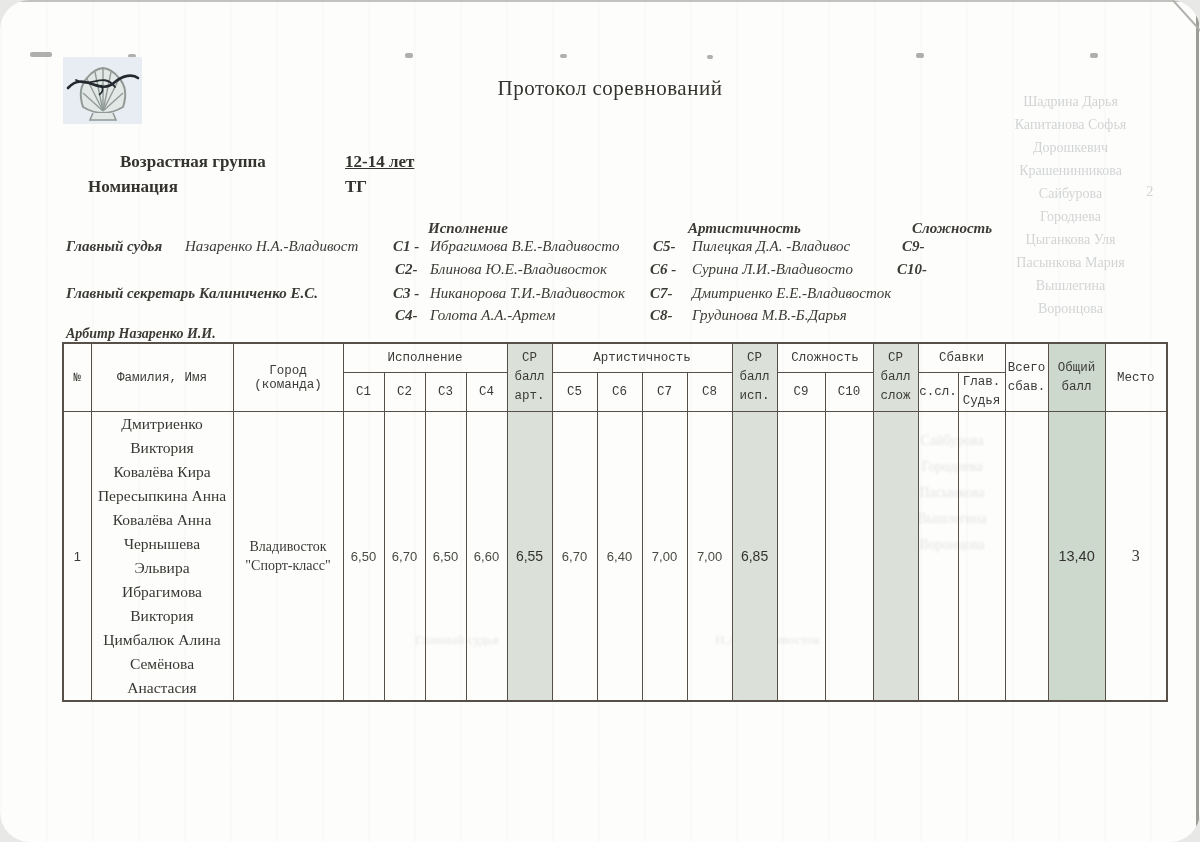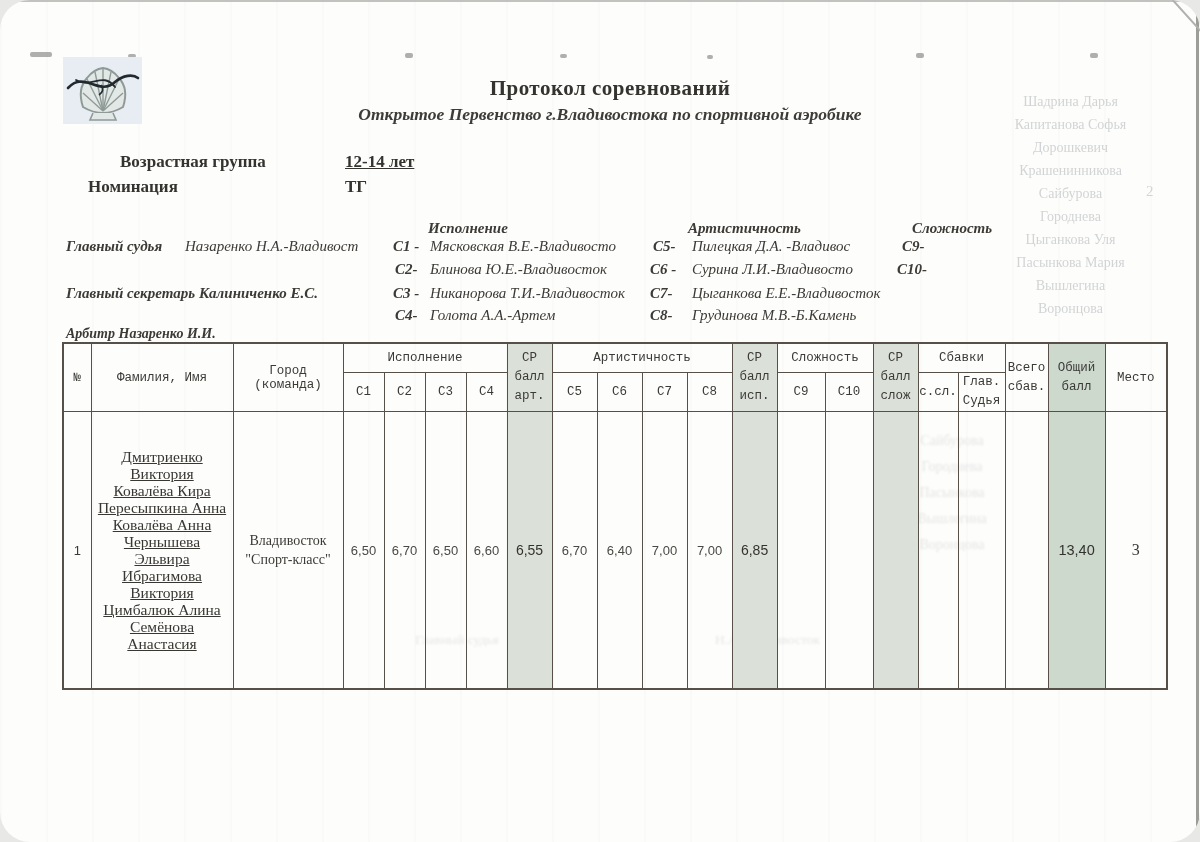--- a/index.html
+++ b/index.html
@@ -3,42 +3,42 @@
 <meta charset="utf-8">
 <style>
   html,body{margin:0;padding:0;background:#e8e8e6;}
   .canvas{
     position:relative;width:1200px;height:842px;overflow:hidden;
     background:#fdfdfb;
     background-image:repeating-linear-gradient(90deg, rgba(190,200,210,0.06) 0 2px, rgba(0,0,0,0) 2px 46px);
     font-family:"Liberation Serif", serif;color:#3a3936;border-radius:30px;
   }
   .abs{position:absolute;}
-  .title{left:240px;top:76px;width:740px;text-align:center;font-size:21px;font-weight:bold;letter-spacing:.5px;color:#34332f;}
+  .title{left:240px;top:76px;width:740px;text-align:center;font-size:21px;font-weight:normal;letter-spacing:.5px;color:#34332f;}
   .subtitle{left:190px;top:104px;width:840px;text-align:center;font-size:17.5px;font-weight:bold;font-style:italic;color:#3d3c38;}
   .datebox{left:860px;top:131px;width:270px;text-align:right;font-family:"Liberation Sans",sans-serif;font-weight:bold;font-style:italic;font-size:15px;line-height:19px;color:#3f3e3b;}
   .metalabel{font-size:17px;font-weight:bold;color:#34332f;}
   .metaval{font-size:17px;font-weight:bold;color:#34332f;}
   .und{text-decoration:underline;}
   .off{font-size:15px;font-style:italic;color:#3c3a36;white-space:nowrap;}
   .offb{font-weight:bold;}
   .ptitle{font-size:15px;font-style:italic;font-weight:bold;}
   
   table.protocol{position:absolute;left:62px;top:342px;width:1104px;border-collapse:collapse;table-layout:fixed;
     font-family:"Liberation Mono", monospace;font-size:12.5px;color:#3b3a37;}
   table.protocol td, table.protocol th{border:1.4px solid #565049;padding:0;text-align:center;vertical-align:middle;font-weight:normal;overflow:hidden;}
   table.protocol{border:2px solid #565049;}
   .hrow1 td{height:28px;}
   .hrow2 td{height:29px;}
   .drow td{height:276px;}
   .sh{background:#dbe1d9;}
   .sh2{background:#cdd9cc;}
   .pre{white-space:pre-line;}
   .srhead{line-height:19px;font-size:12.5px;}
-  .names{font-family:"Liberation Serif",serif;font-size:15.5px;line-height:17px;color:#383733;text-decoration:underline;}
+  .names{font-family:"Liberation Serif",serif;font-size:15.5px;line-height:24px;color:#383733;}
   .citycell{font-family:"Liberation Serif",serif;font-size:14px;line-height:19px;}
   .score{font-family:"Liberation Sans",sans-serif;font-size:13px;color:#4a4945;}
   .scoreb{font-family:"Liberation Sans",sans-serif;font-size:14px;font-weight:bold;color:#33322f;}
   .placecell{font-family:"Liberation Serif",serif;font-size:16px;}
   .numcell{font-family:"Liberation Sans",sans-serif;font-size:13px;}
   
   .logo{left:63px;top:57px;width:79px;height:67px;background:#e7edf2;}
   
   .edge-top{left:0;top:0;width:1200px;height:2px;background:#b3b3b0;opacity:.8;}
   .edge-right{left:1196px;top:0;width:3px;height:842px;background:#9c9c99;}
@@ -99,58 +99,57 @@
           <path d="M40,54 L60,36"></path>
       </g>
       <path d="M30,56 L27,63 L53,63 L50,56" fill="#e2e8e6" stroke="#8f9a96" stroke-width="1.6"></path>
       <path d="M5,31 C22,13 36,40 52,25 C60,18 70,17 75,21" fill="none" stroke="#222a30" stroke-width="2.6" stroke-linecap="round"></path>
       <path d="M13,23 C28,32 40,14 52,30" fill="none" stroke="#222a30" stroke-width="1.8" stroke-linecap="round"></path>
       <path d="M38,28 q4,6 -2,10" fill="none" stroke="#222a30" stroke-width="1.6"></path>
     </svg>
   </div>
 
   <div class="abs title">Протокол соревнований</div>
-  <div class="abs subtitle">Открытое Первенство г.Владивостока по спортивной аэробике</div>
   <div class="abs datebox">
   </div>
 
   <div class="abs metalabel" style="left:88px;top:152px;margin-left:32px;">Возрастная группа</div>
   <div class="abs metaval und" style="left:345px;top:152px;">12-14 лет</div>
   <div class="abs metalabel" style="left:88px;top:177px;">Номинация</div>
   <div class="abs metaval" style="left:345px;top:177px;">ТГ</div>
 
   <div class="abs off ptitle" style="left:428px;top:220px;">Исполнение</div>
   <div class="abs off ptitle" style="left:688px;top:220px;">Артистичность</div>
   <div class="abs off ptitle" style="left:912px;top:220px;">Сложность</div>
 
   <div class="abs off offb" style="left:66px;top:238px;">Главный судья</div>
   <div class="abs off" style="left:185px;top:238px;">Назаренко Н.А.-Владивост</div>
 
   <div class="abs off offb" style="left:393px;top:238px;">С1 -</div>
-  <div class="abs off" style="left:430px;top:238px;">Мясковская В.Е.-Владивосто</div>
+  <div class="abs off" style="left:430px;top:238px;">Ибрагимова В.Е.-Владивосто</div>
   <div class="abs off offb" style="left:653px;top:238px;">С5-</div>
   <div class="abs off" style="left:692px;top:238px;">Пилецкая Д.А. -Владивос</div>
   <div class="abs off offb" style="left:902px;top:238px;">С9-</div>
 
   <div class="abs off offb" style="left:395px;top:261px;">С2-</div>
   <div class="abs off" style="left:430px;top:261px;font-style:italic;">Блинова Ю.Е.-Владивосток</div>
   <div class="abs off offb" style="left:650px;top:261px;">С6 -</div>
   <div class="abs off" style="left:692px;top:261px;">Сурина Л.И.-Владивосто</div>
   <div class="abs off offb" style="left:897px;top:261px;">С10-</div>
 
   <div class="abs off offb" style="left:66px;top:285px;">Главный секретарь Калиниченко Е.С.</div>
   <div class="abs off offb" style="left:393px;top:285px;">С3 -</div>
   <div class="abs off" style="left:430px;top:285px;">Никанорова Т.И.-Владивосток</div>
   <div class="abs off offb" style="left:650px;top:285px;">С7-</div>
-  <div class="abs off" style="left:692px;top:285px;">Цыганкова Е.Е.-Владивосток</div>
+  <div class="abs off" style="left:692px;top:285px;">Дмитриенко Е.Е.-Владивосток</div>
 
   <div class="abs off offb" style="left:395px;top:307px;">С4-</div>
   <div class="abs off" style="left:430px;top:307px;">Голота А.А.-Артем</div>
   <div class="abs off offb" style="left:650px;top:307px;">С8-</div>
-  <div class="abs off" style="left:692px;top:307px;">Грудинова М.В.-Б.Камень</div>
+  <div class="abs off" style="left:692px;top:307px;">Грудинова М.В.-Б.Дарья</div>
 
   <div class="abs off offb" style="left:66px;top:326px;font-size:14px;">Арбитр Назаренко И.И.</div>
 
   <table class="protocol">
     <colgroup>
       <col style="width:28px">
         <col style="width:142px">
         <col style="width:110px">
       <col style="width:41px">
         <col style="width:41px">

